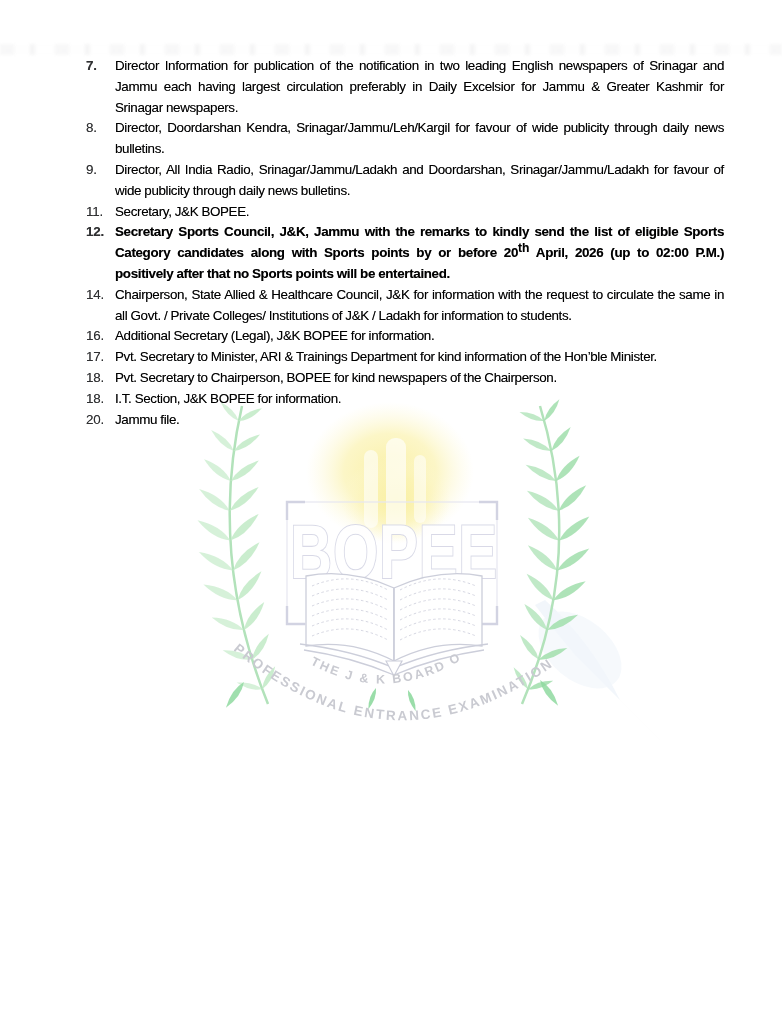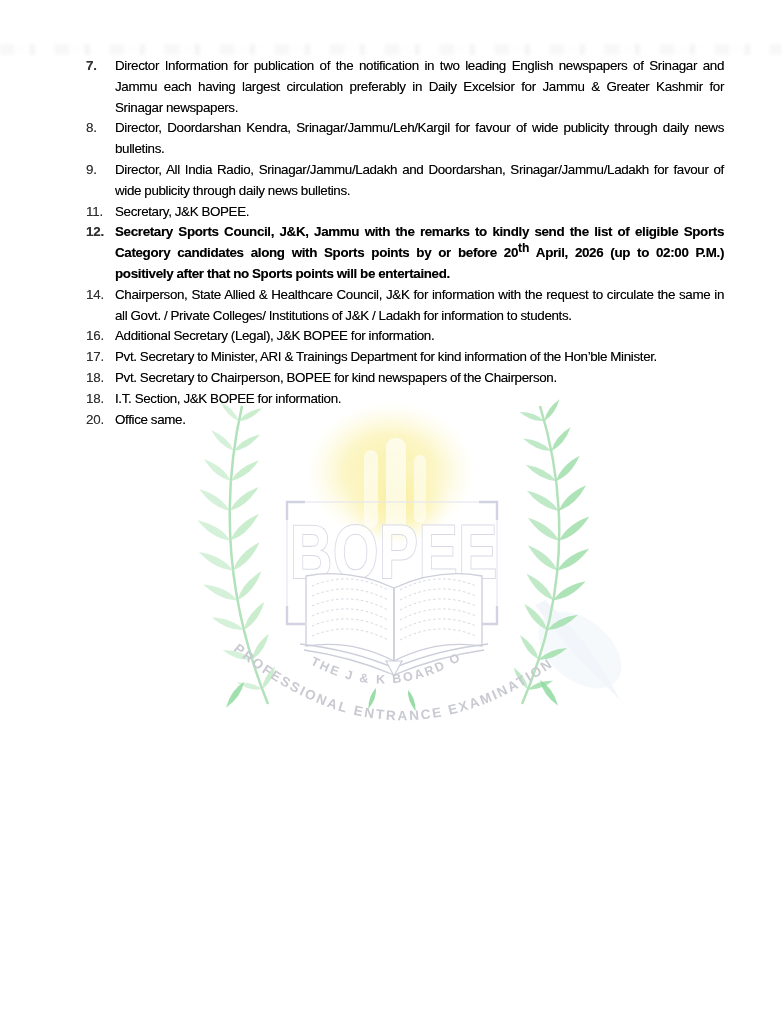--- a/index.html
+++ b/index.html
@@ -202,17 +202,17 @@
         <div class="row">
           <div class="num">18.</div>
           <div class="txt">Pvt. Secretary to Chairperson, BOPEE for kind newspapers of the Chairperson.</div>
         </div>
         <div class="row">
           <div class="num">18.</div>
           <div class="txt">I.T. Section, J&amp;K BOPEE for information.</div>
         </div>
         <div class="row">
           <div class="num">20.</div>
-          <div class="txt">Office same.</div>
+          <div class="txt">Jammu file.</div>
         </div>
       </div>
   </div>
 </div>
 
 </body></html>

